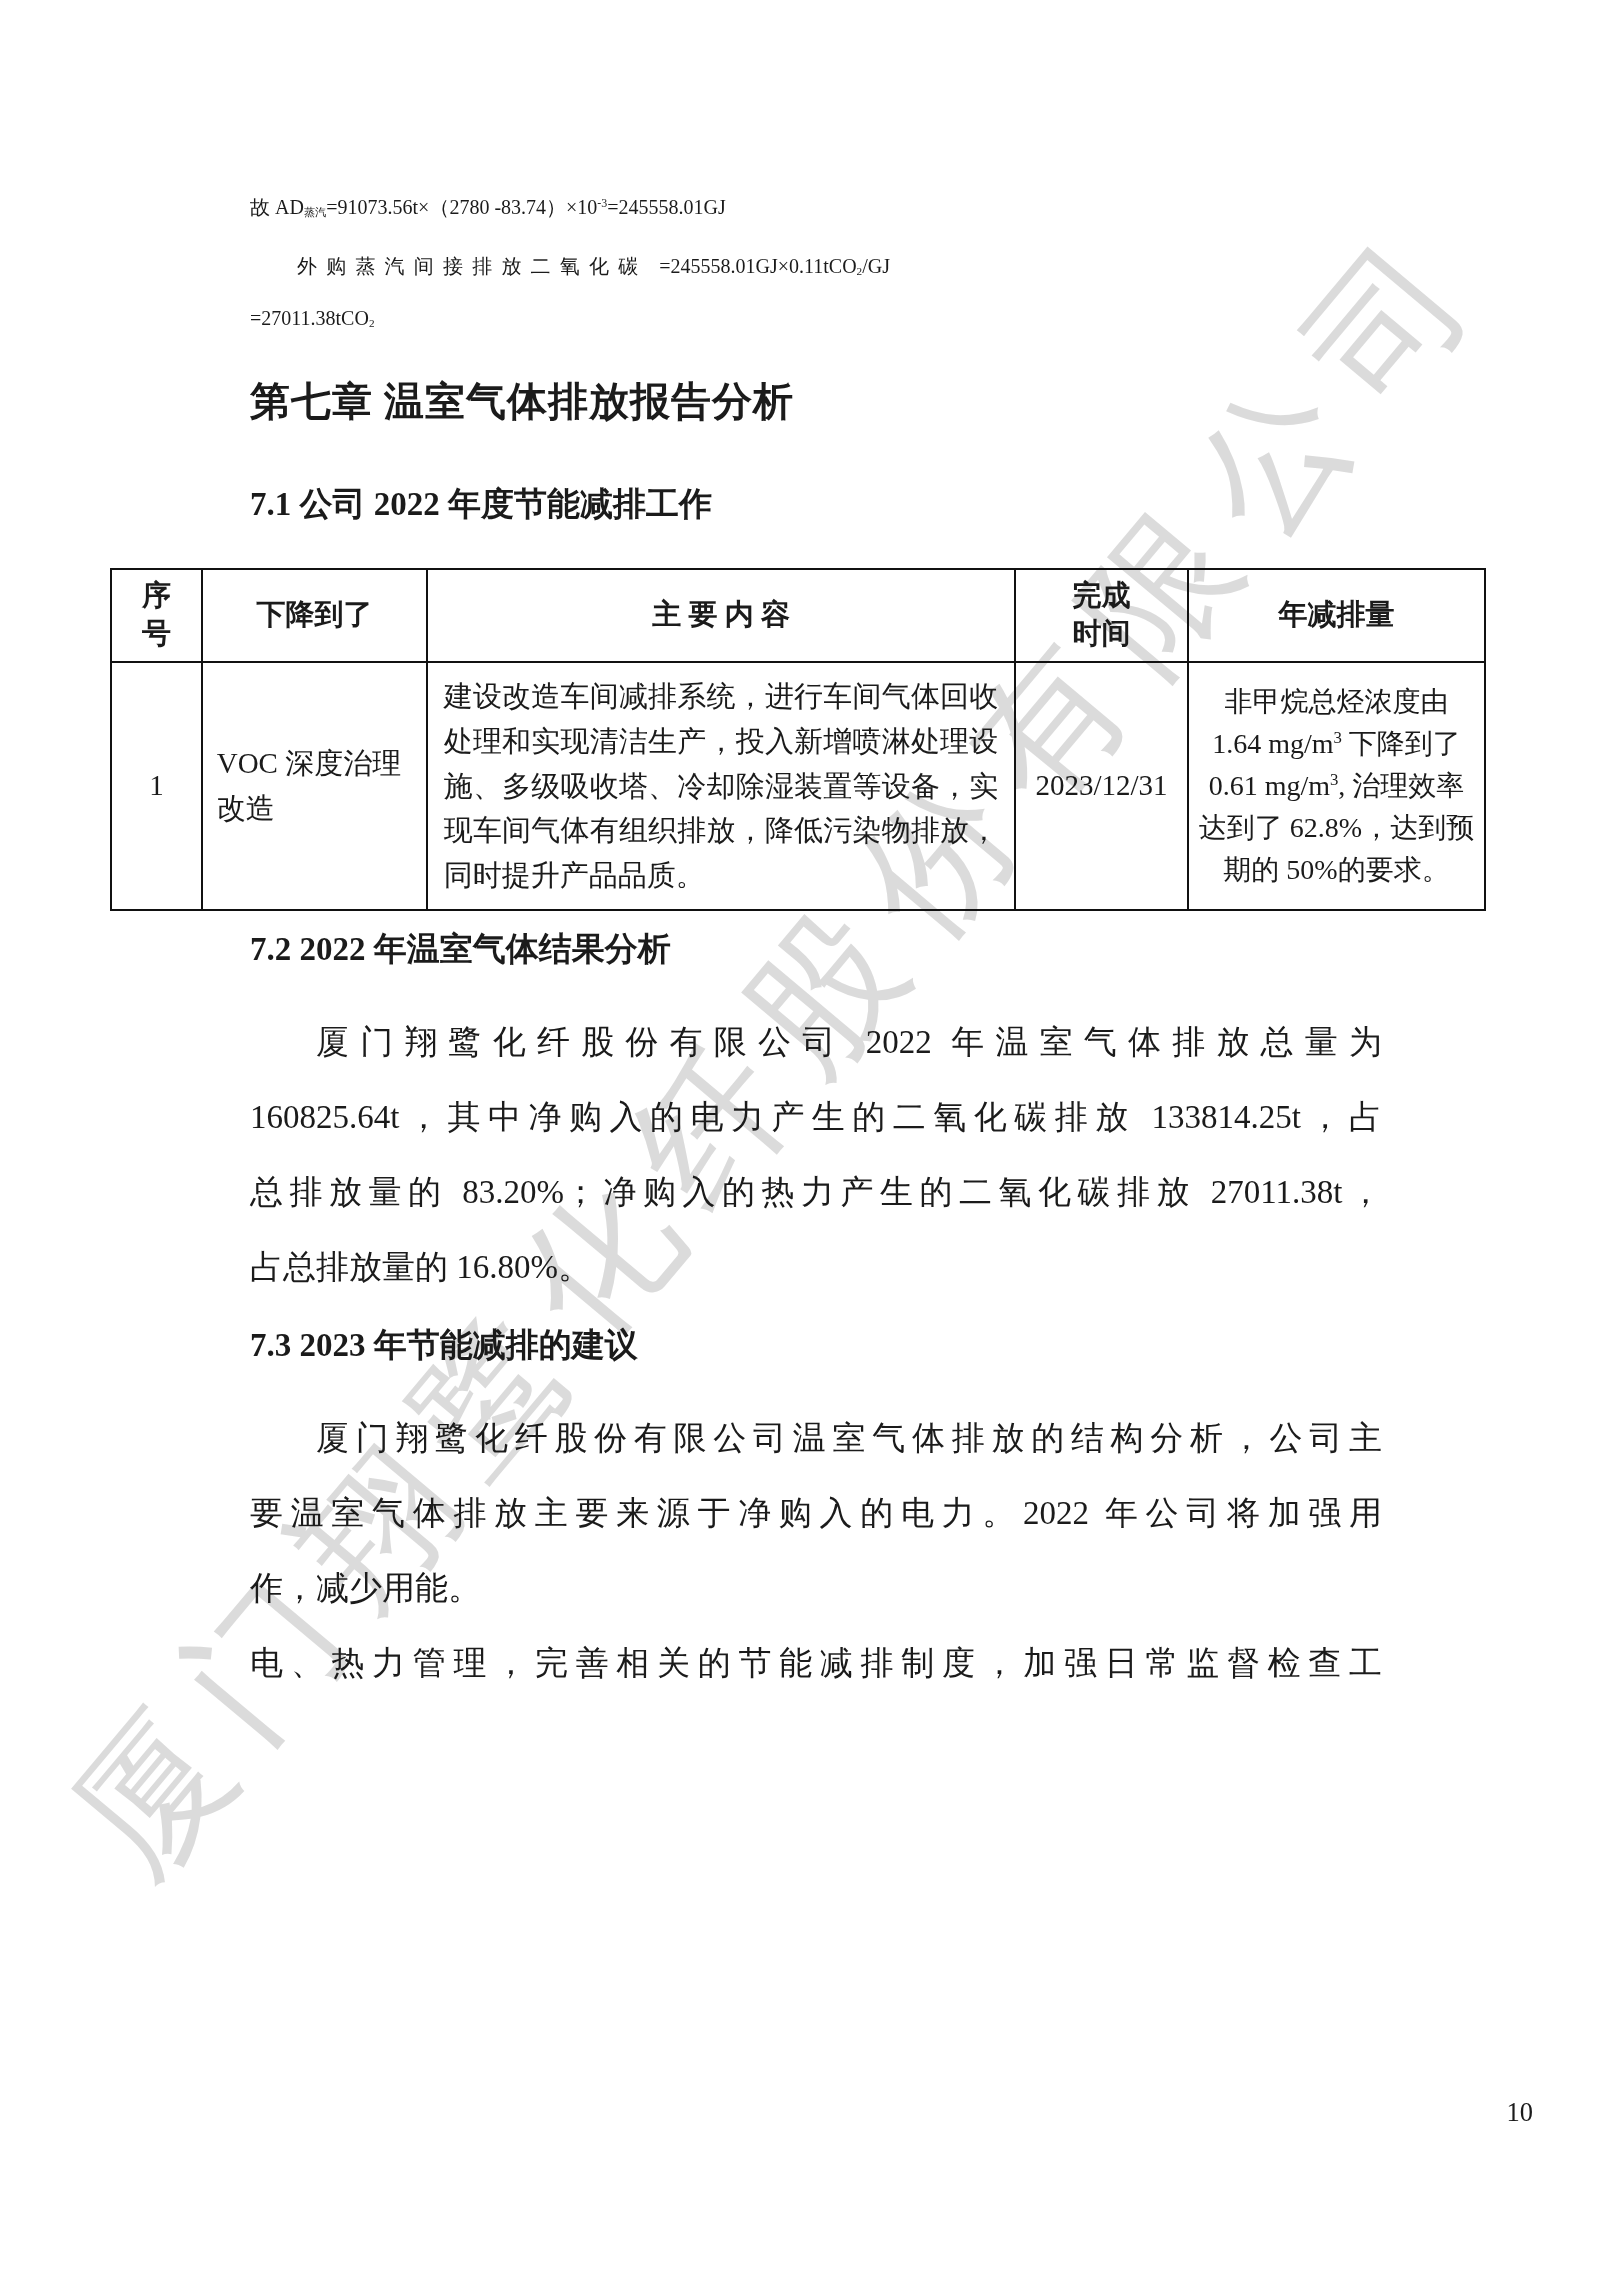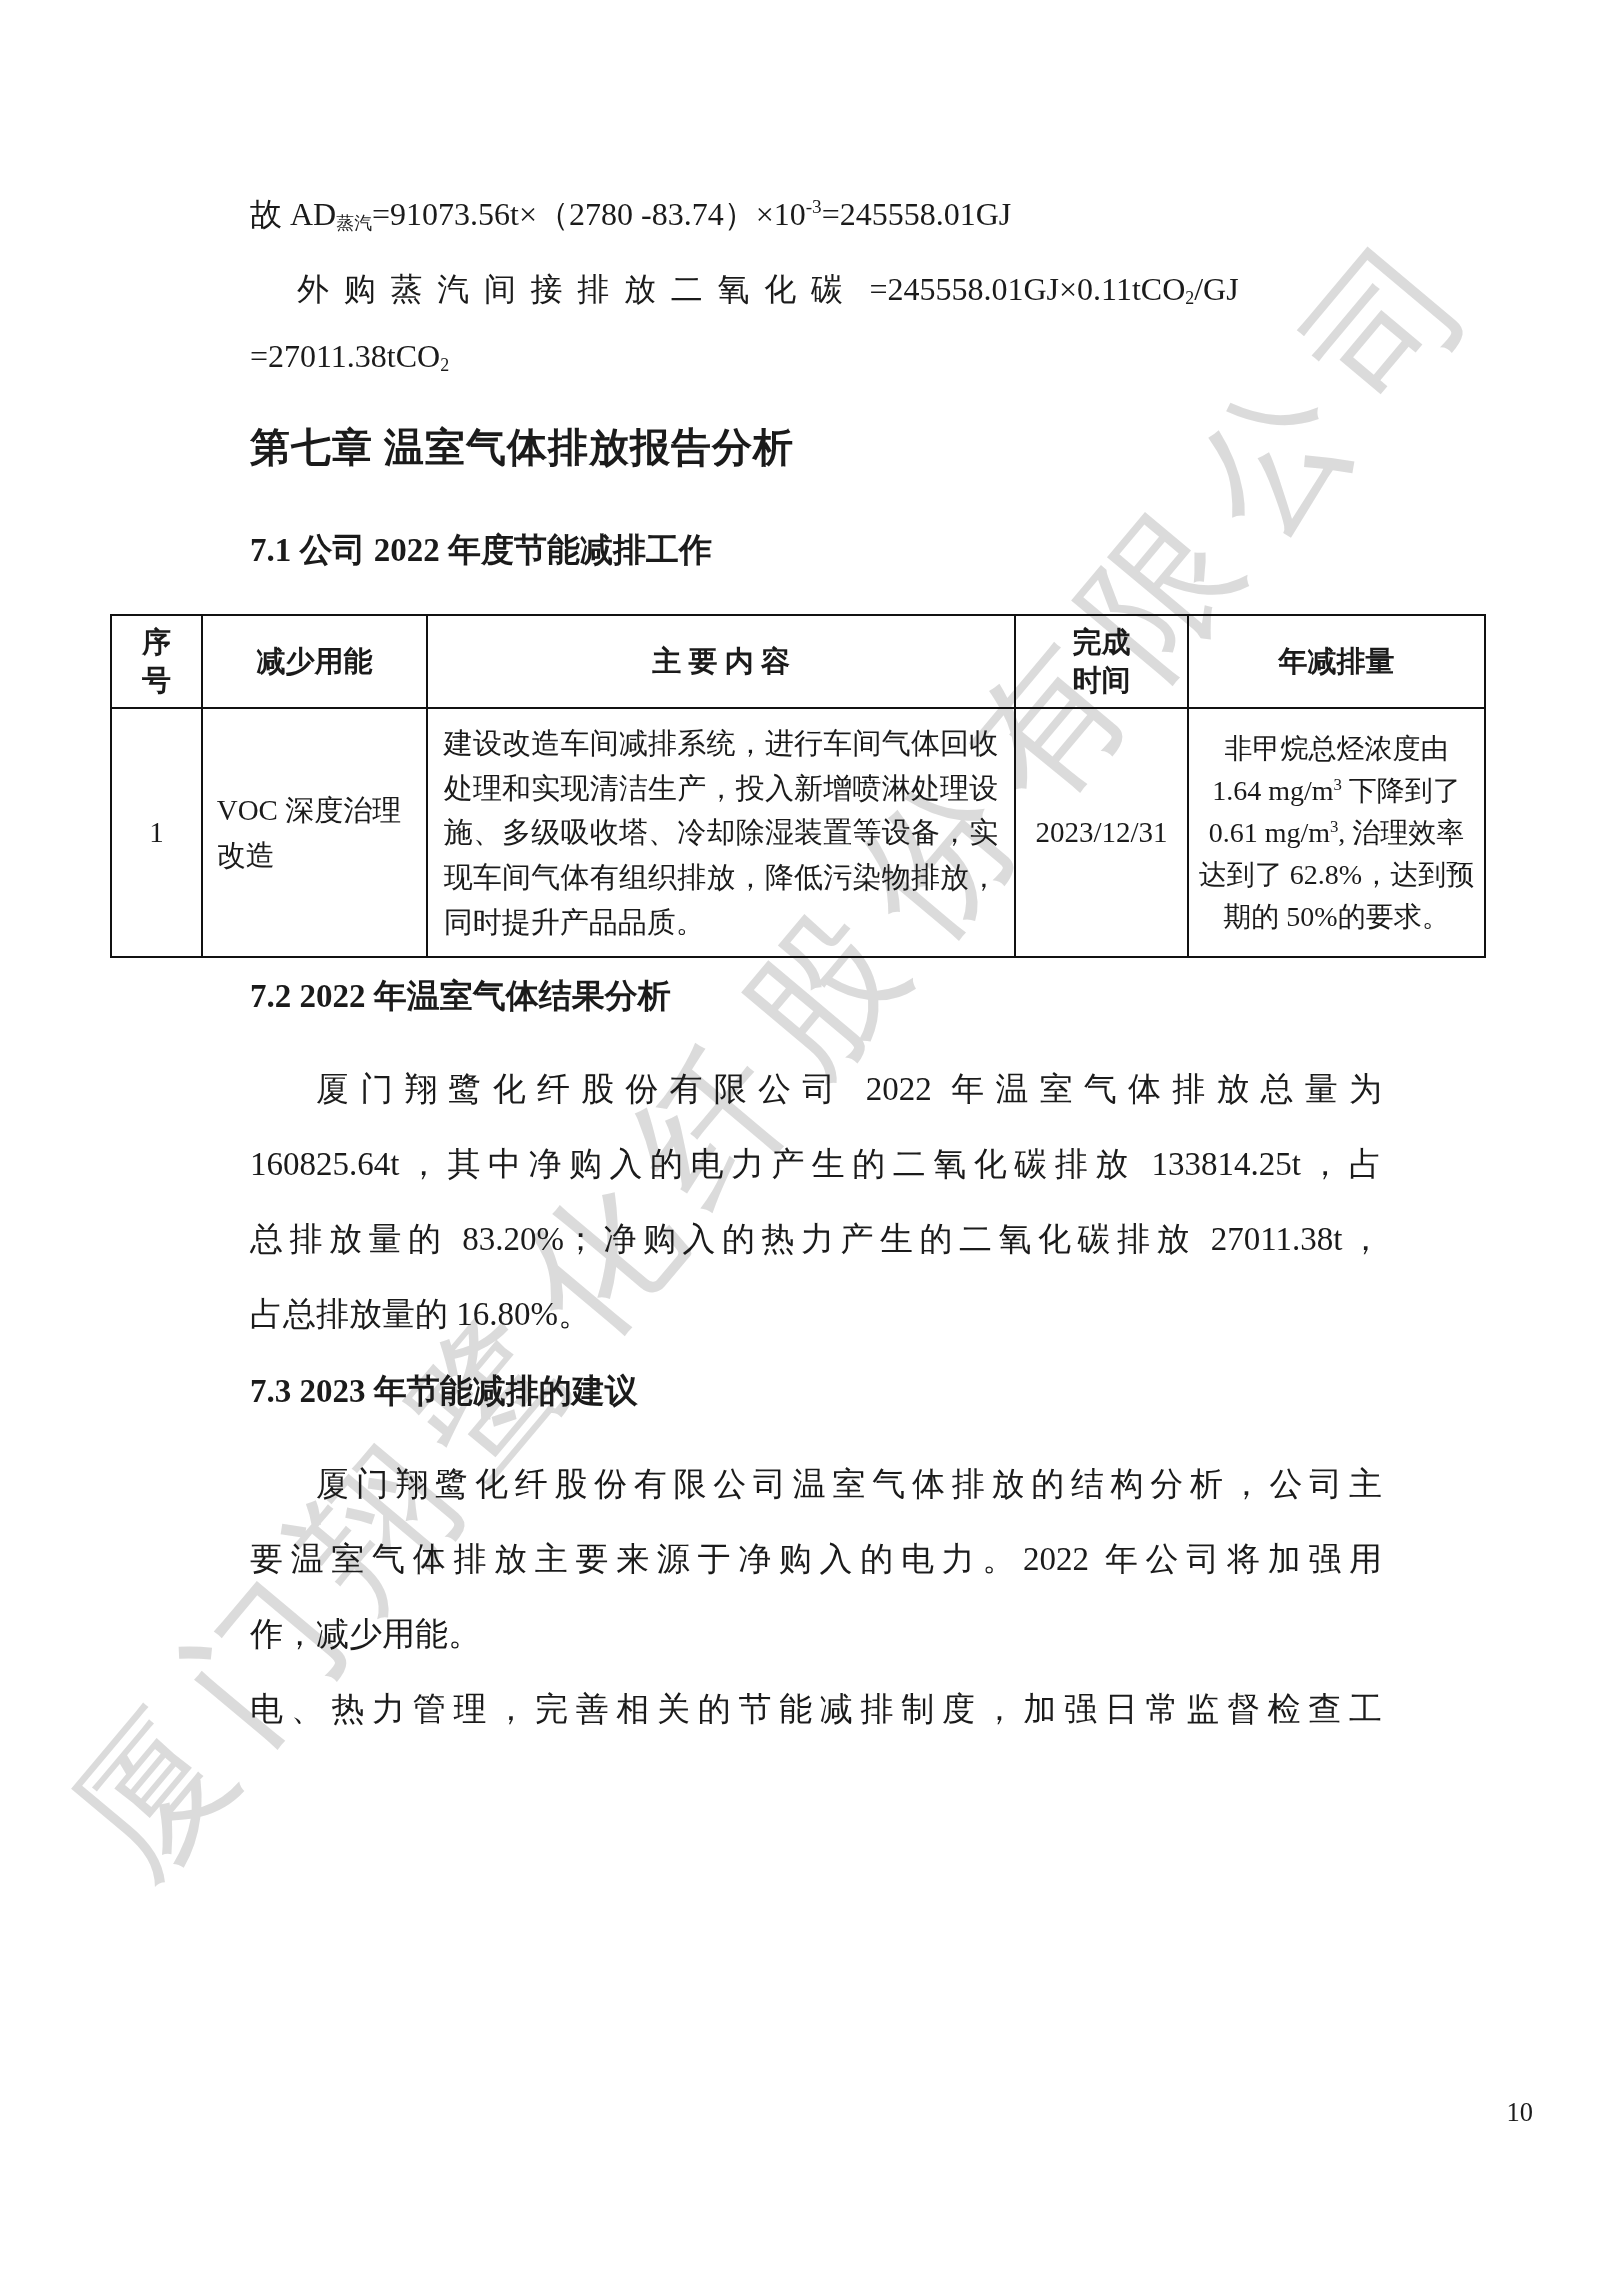--- a/index.html
+++ b/index.html
@@ -9,21 +9,21 @@
     overflow:hidden;margin:0 auto;
   }
   .watermark{
     position:absolute;top:956px;left:-265px;width:2078px;z-index:0;
     transform:rotate(-50deg);
     font-size:147px;letter-spacing:27.4px;white-space:nowrap;text-align:center;
     color:rgba(150,150,150,0.34);font-weight:400;pointer-events:none;
   }
   .content{position:relative;z-index:1;padding:194px 239px 0 250px;}
 
-  .formula{font-size:32px;line-height:1.3;margin:0 0 33px 0;}
+  .formula{font-size:20px;line-height:1.3;margin:0 0 33px 0;}
   .formula-2{text-indent:47px;margin-bottom:25.5px;}
   .formula-3{margin-bottom:43px;}
   .cjk-spread{letter-spacing:0.46em;}
   .ssub{font-size:0.56em;vertical-align:-0.22em;}
   .ssup{font-size:0.6em;vertical-align:0.6em;}
   .gap-left{margin-left:11.8px;}
 
   .chapter-heading{font-size:40px;font-weight:bold;margin:3.9px 0 53px 0;letter-spacing:1px;}
   .section-heading{font-size:33px;font-weight:bold;margin:0 0 41px 0;}
   .section-heading.tight{margin-bottom:33px;font-family:Liberation Serif, serif;}
@@ -78,21 +78,21 @@
         <col style="width:91px">
           <col style="width:225px">
           <col style="width:588px">
           <col style="width:173px">
           <col style="width:297px">
       </colgroup>
       <thead>
         <tr>
           <th>序
 号</th>
-          <th>减少用能</th>
+          <th>下降到了</th>
           <th>主 要 内 容</th>
           <th>完成
 时间</th>
           <th>年减排量</th>
         </tr>
       </thead>
       <tbody>
         <tr>
           <td class="cell-index">1</td>
           <td class="cell-name">VOC 深度治理改造</td>

